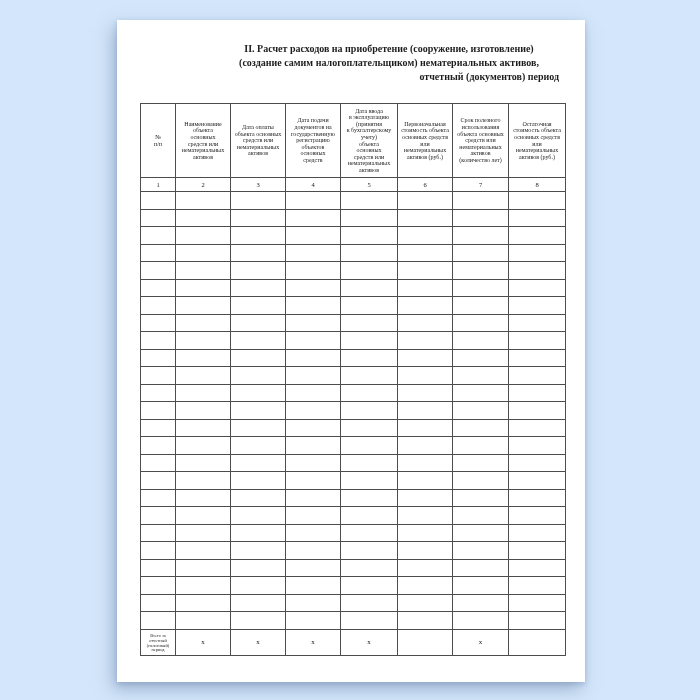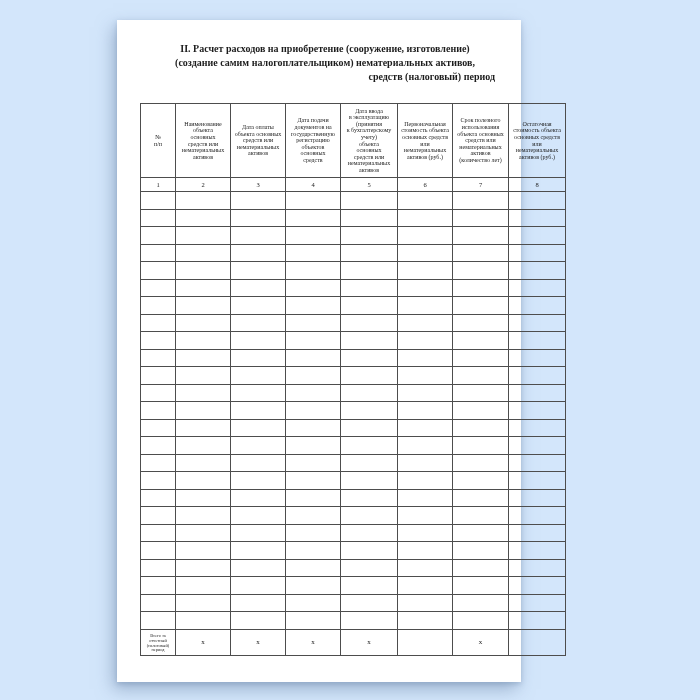--- a/index.html
+++ b/index.html
@@ -6,21 +6,21 @@
     --backdrop:#d3e6fb; --paper:#ffffff; --line:#4d4d4d; --ink:#1d1d1d;
   }
   *{margin:0;padding:0;box-sizing:border-box;}
   html,body{width:700px;height:700px;}
   body{
     background:var(--backdrop);
     font-family:"Liberation Serif","DejaVu Serif",serif;
     position:relative;overflow:hidden;
   }
   .page{
-    position:absolute;left:117px;top:20px;width:404px;height:662px;
+    position:absolute;left:117px;top:20px;width:468px;height:662px;
     background:var(--paper);
     box-shadow:-4px 7px 16px rgba(104,130,166,.5),0 2px 5px rgba(104,130,166,.35);
   }
   .title-block{
     position:absolute;top:22px;right:26px;width:340px;
     font-weight:bold;font-size:10px;line-height:14px;color:var(--ink);
   }
   .title-line{white-space:nowrap;text-align:center;}
   .title-line.align-right{text-align:right;}
   .title-line.pad-right{padding-right:5px;}
@@ -41,21 +41,21 @@
     transform:scale(.72);transform-origin:50% 50%;
   }
 </style>
 </head>
 <body>
 
 <div class="page">
   <div class="title-block">
     <div class="title-line">II. Расчет расходов на приобретение (сооружение, изготовление)</div>
     <div class="title-line">(создание самим налогоплательщиком) нематериальных активов,</div>
-    <div class="title-line align-right">средств (налоговый) период</div>
+    <div class="title-line align-right">отчетный (документов) период</div>
   </div>
 
   <table class="form">
     <colgroup>
       <col style="width:35px">
         <col style="width:55px">
         <col style="width:55px">
       <col style="width:55px">
         <col style="width:57px">
         <col style="width:55px">

